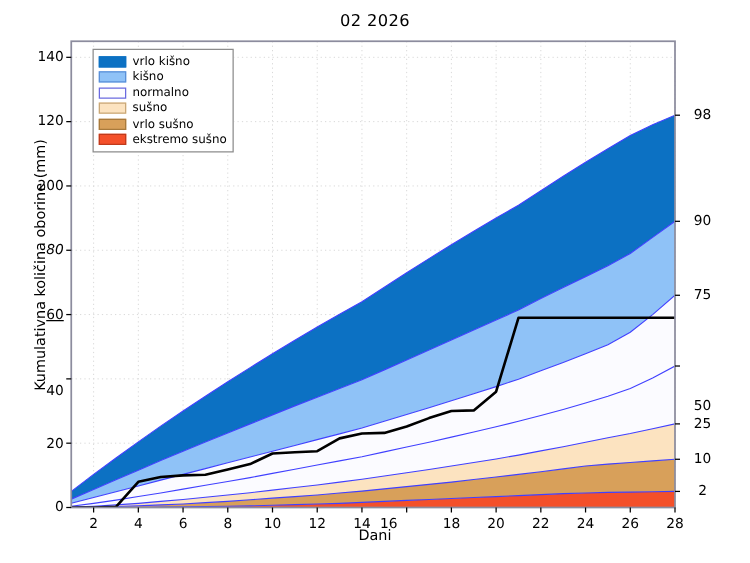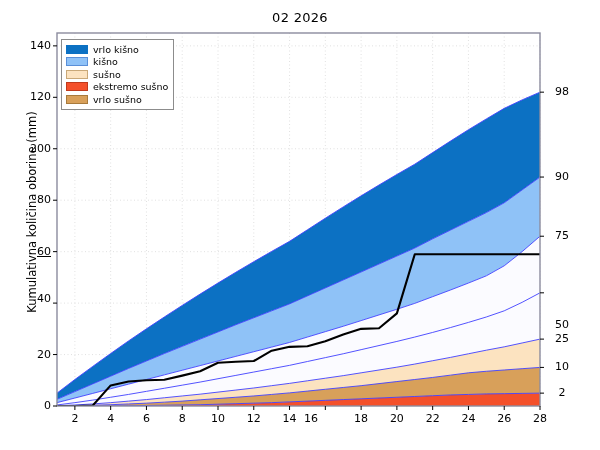--- a/index.html
+++ b/index.html
@@ -70,21 +70,21 @@
     text-align: right;
   }
   .xtick {
     text-align: center;
   }
   .y2tick {
     text-align: center;
   }
   .legend-box {
     position: absolute;
-    left: 61px;
+    left: 74px;
     top: 39px;
     width: 113px;
     background: #ffffff;
     border: 1px solid #8c8c8c;
     padding: 3px 4px 3px 4px;
     box-sizing: border-box;
   }
   .legend-row {
     display: flex;
     align-items: center;
@@ -120,20 +120,21 @@
   }
 </style>
 </head>
 <body>
 
 <div id="figure">
 
   <div class="chart-title">02 2026</div>
   <div class="station-label">BILOGORA</div>
   <div class="ylabel">Kumulativna količina oborine (mm)</div>
+  <div class="xlabel">Dani</div>
 
   <svg id="plot-svg" width="600" height="450" style="position:absolute;left:0;top:0;">
       <defs>
         <clipPath id="clp">
           <rect x="57" y="33" width="483" height="373"></rect>
         </clipPath>
       </defs>
       <rect x="57" y="33" width="483" height="373" fill="#ffffff"></rect>
       <line x1="57" y1="354.55172413793105" x2="540" y2="354.55172413793105" stroke="#d9d9d9" stroke-width="0.8" stroke-dasharray="1,2.5"></line>
       <line x1="57" y1="303.1034482758621" x2="540" y2="303.1034482758621" stroke="#d9d9d9" stroke-width="0.8" stroke-dasharray="1,2.5"></line>
@@ -198,23 +199,23 @@
       <line x1="540" y1="236.2206896551724" x2="544" y2="236.2206896551724" stroke="#000" stroke-width="1"></line>
       <line x1="540" y1="292.8137931034483" x2="544" y2="292.8137931034483" stroke="#000" stroke-width="1"></line>
       <line x1="540" y1="339.11724137931037" x2="544" y2="339.11724137931037" stroke="#000" stroke-width="1"></line>
       <line x1="540" y1="367.41379310344826" x2="544" y2="367.41379310344826" stroke="#000" stroke-width="1"></line>
       <line x1="540" y1="393.13793103448273" x2="544" y2="393.13793103448273" stroke="#000" stroke-width="1"></line>
     </svg>
 
   <div id="ticks-layer">
       <div class="tick-label ytick" style="left: 13px; top: 399px; width: 38px;">0</div>
       <div class="tick-label ytick" style="left: 13px; top: 347.552px; width: 38px;">20</div>
-      <div class="tick-label ytick" style="left: 13px; top: 292px; width: 38px;">40</div>
+      <div class="tick-label ytick" style="left: 13px; top: 306px; width: 38px;">40</div>
       <div class="tick-label ytick" style="left: 13px; top: 244.655px; width: 38px; text-decoration: underline;">60</div>
-      <div class="tick-label ytick" style="left: 13px; top: 193.207px; width: 38px;">80</div>
+      <div class="tick-label ytick" style="left: 13px; top: 193.207px; width: 38px; font-style: italic;">80</div>
       <div class="tick-label ytick" style="left: 13px; top: 141.759px; width: 38px;">200</div>
       <div class="tick-label ytick" style="left: 13px; top: 90.3103px; width: 38px;">120</div>
       <div class="tick-label ytick" style="left: 13px; top: 38.8621px; width: 38px;">140</div>
       <div class="tick-label xtick" style="left: 60.8889px; top: 412px; width: 28px;">2</div>
       <div class="tick-label xtick" style="left: 96.6667px; top: 412px; width: 28px;">4</div>
       <div class="tick-label xtick" style="left: 132.444px; top: 412px; width: 28px;">6</div>
       <div class="tick-label xtick" style="left: 168.222px; top: 412px; width: 28px;">8</div>
       <div class="tick-label xtick" style="left: 204px; top: 412px; width: 28px;">10</div>
       <div class="tick-label xtick" style="left: 239.778px; top: 412px; width: 28px;">12</div>
       <div class="tick-label xtick" style="left: 275.556px; top: 412px; width: 28px;">14</div>
@@ -238,27 +239,31 @@
     <div id="legend-rows">
         <div class="legend-row">
           <span class="legend-swatch" style="background: rgb(12, 113, 195); border: 1px solid rgb(12, 113, 195);"></span>
           <span class="legend-text">vrlo kišno</span>
         </div>
         <div class="legend-row">
           <span class="legend-swatch" style="background: rgb(143, 194, 247); border: 1px solid rgb(90, 143, 216);"></span>
           <span class="legend-text">kišno</span>
         </div>
         <div class="legend-row">
+          <span class="legend-swatch" style="background: rgb(253, 253, 255); border: 1px solid rgb(106, 106, 224);"></span>
+          <span class="legend-text">normalno</span>
+        </div>
+        <div class="legend-row">
           <span class="legend-swatch" style="background: rgb(252, 227, 192); border: 1px solid rgb(201, 168, 120);"></span>
           <span class="legend-text">sušno</span>
         </div>
         <div class="legend-row">
+          <span class="legend-swatch" style="background: rgb(216, 160, 90); border: 1px solid rgb(168, 122, 60);"></span>
+          <span class="legend-text">vrlo sušno</span>
+        </div>
+        <div class="legend-row">
           <span class="legend-swatch" style="background: rgb(244, 80, 42); border: 1px solid rgb(192, 58, 28);"></span>
           <span class="legend-text">ekstremo sušno</span>
         </div>
-        <div class="legend-row">
-          <span class="legend-swatch" style="background: rgb(216, 160, 90); border: 1px solid rgb(168, 122, 60);"></span>
-          <span class="legend-text">vrlo sušno</span>
-        </div>
       </div>
   </div>
 
 </div>
 
 </body></html>

